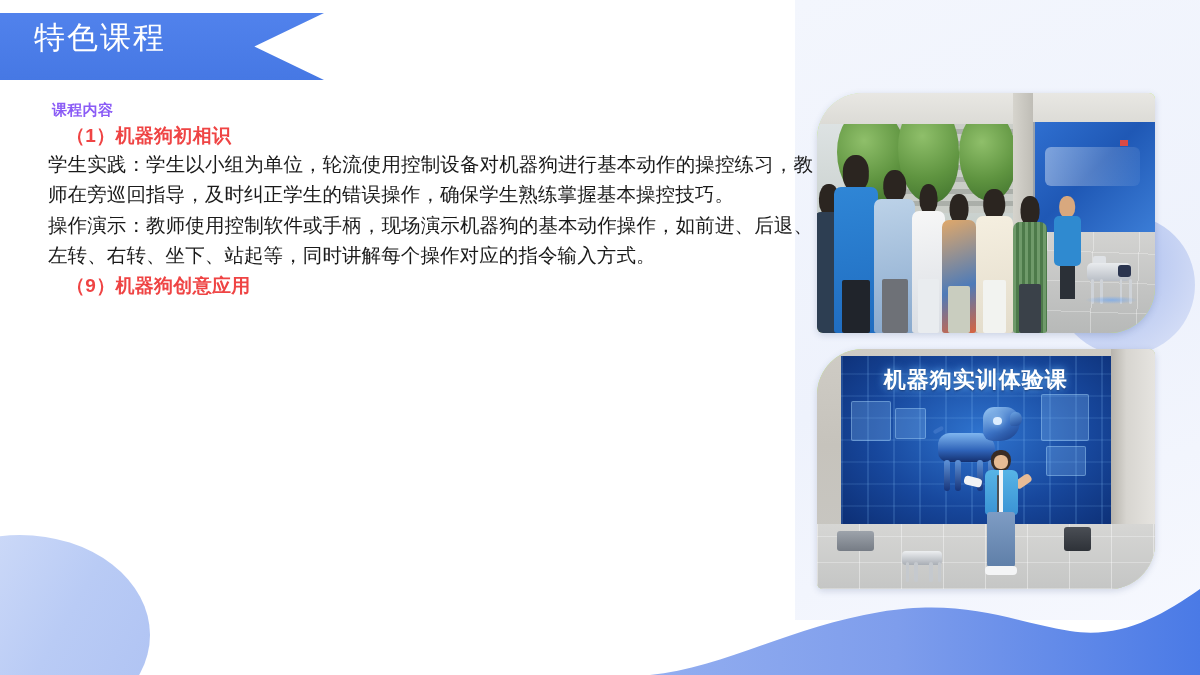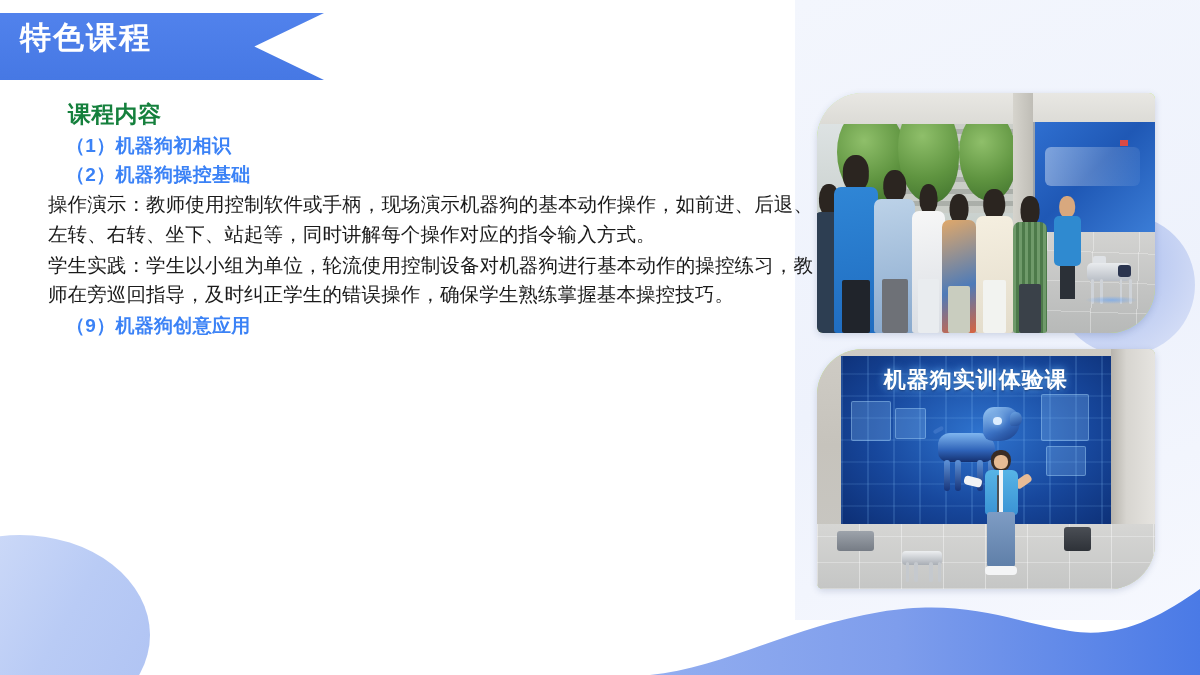--- a/index.html
+++ b/index.html
@@ -55,24 +55,24 @@
     width: 324px;
     height: 67px;
     background: linear-gradient(180deg, #5182ec 0%, #4678e4 100%);
     -webkit-clip-path: polygon(0 0, 100% 0, 78.5% 50%, 100% 100%, 0 100%);
     clip-path: polygon(0 0, 100% 0, 78.5% 50%, 100% 100%, 0 100%);
     filter: drop-shadow(0 2px 3px rgba(70,110,220,0.28));
     z-index: 3;
   }
   .ribbon-label {
     position: absolute;
-    left: 20px;
+    left: 34px;
     top: 22px;
     font-size: 31px;
-    font-weight: 700;
+    font-weight: 400;
     color: #ffffff;
     letter-spacing: 2px;
     line-height: 1;
     z-index: 4;
     white-space: nowrap;
   }
 
   
   .content {
     position: absolute;
@@ -84,31 +84,31 @@
 
   .course-title {
     font-size: 27px;
     font-weight: 700;
     color: #23559e;
     line-height: 1.18;
     margin: 0 0 3px 10px;
     letter-spacing: .5px;
   }
   .section-label {
-    font-size: 23px;
+    font-size: 15px;
     font-weight: 700;
-    color: #15803d;
+    color: #8b5cf6;
     line-height: 1.3;
-    margin: 0 0 2px 20px;
+    margin: 0 0 2px 4px;
     letter-spacing: .3px;
   }
   .sub-heading {
     font-size: 19px;
     font-weight: 700;
-    color: #3b82f6;
+    color: #ef4444;
     line-height: 1.45;
     margin: 2px 0 1px 18px;
     letter-spacing: .3px;
   }
   .para {
     font-size: 19.5px;
     font-weight: 400;
     color: #1a1a1a;
     line-height: 1.53;
     margin: 0 0 1px 0;
@@ -386,23 +386,22 @@
 
   <div class="ribbon"></div>
   <div class="ribbon-label">特色课程</div>
 
   <div class="content">
 
     <div class="section-label">课程内容</div>
 
     <div class="sub-heading">（1）机器狗初相识</div>
 
-    <div class="sub-heading">（2）机器狗操控基础</div>
+    <p class="para">学生实践：学生以小组为单位，轮流使用控制设备对机器狗进行基本动作的操控练习，教师在旁巡回指导，及时纠正学生的错误操作，确保学生熟练掌握基本操控技巧。</p>
     <p class="para">操作演示：教师使用控制软件或手柄，现场演示机器狗的基本动作操作，如前进、后退、左转、右转、坐下、站起等，同时讲解每个操作对应的指令输入方式。</p>
-    <p class="para">学生实践：学生以小组为单位，轮流使用控制设备对机器狗进行基本动作的操控练习，教师在旁巡回指导，及时纠正学生的错误操作，确保学生熟练掌握基本操控技巧。</p>
 
     <div class="sub-heading">（9）机器狗创意应用</div>
   </div>
 
   <div class="photo photo-1">
     <div class="ph-scene">
       <div class="p1-sky"></div>
       <div class="p1-building"></div>
       <div class="p1-tree-a"></div>
       <div class="p1-tree-b"></div>

